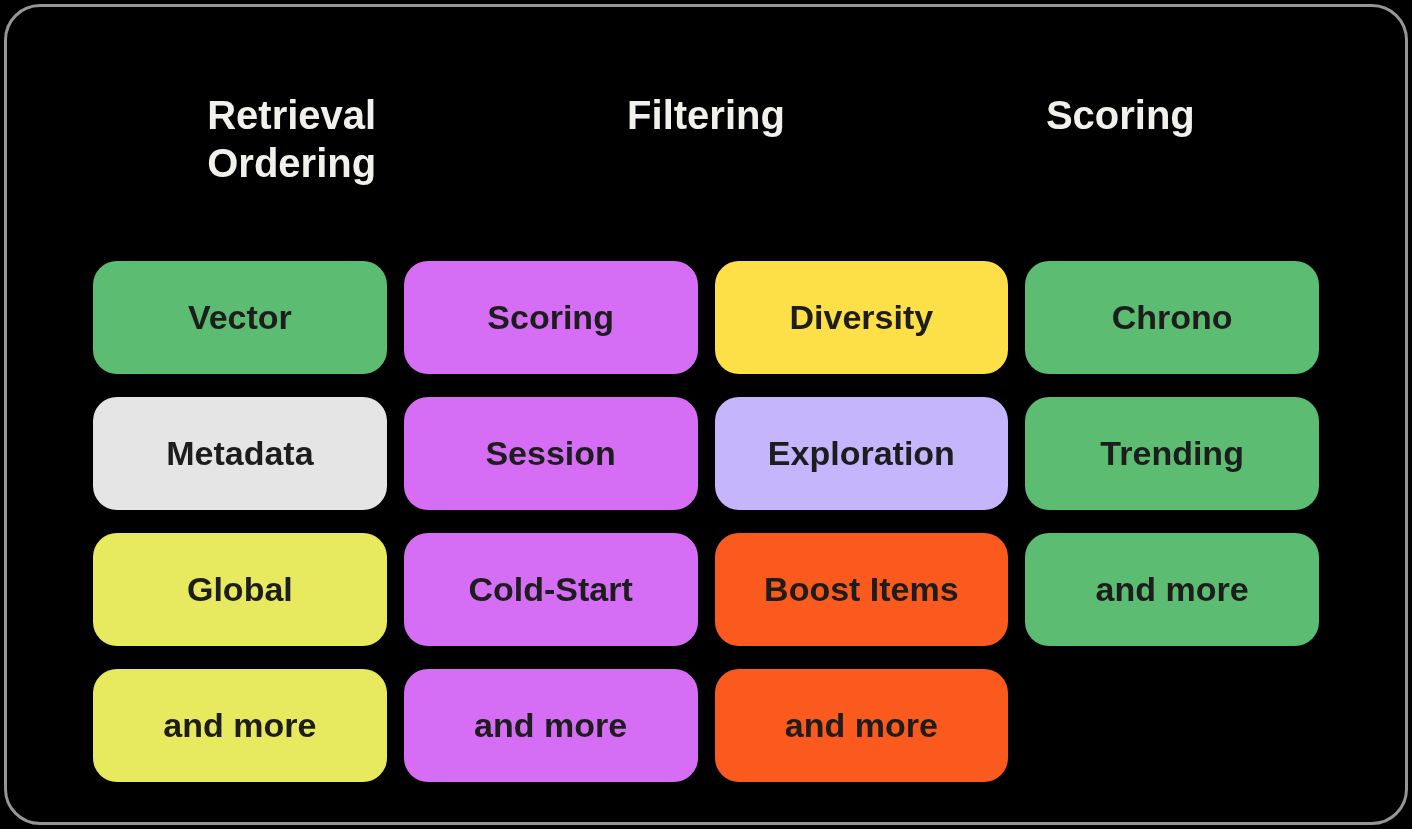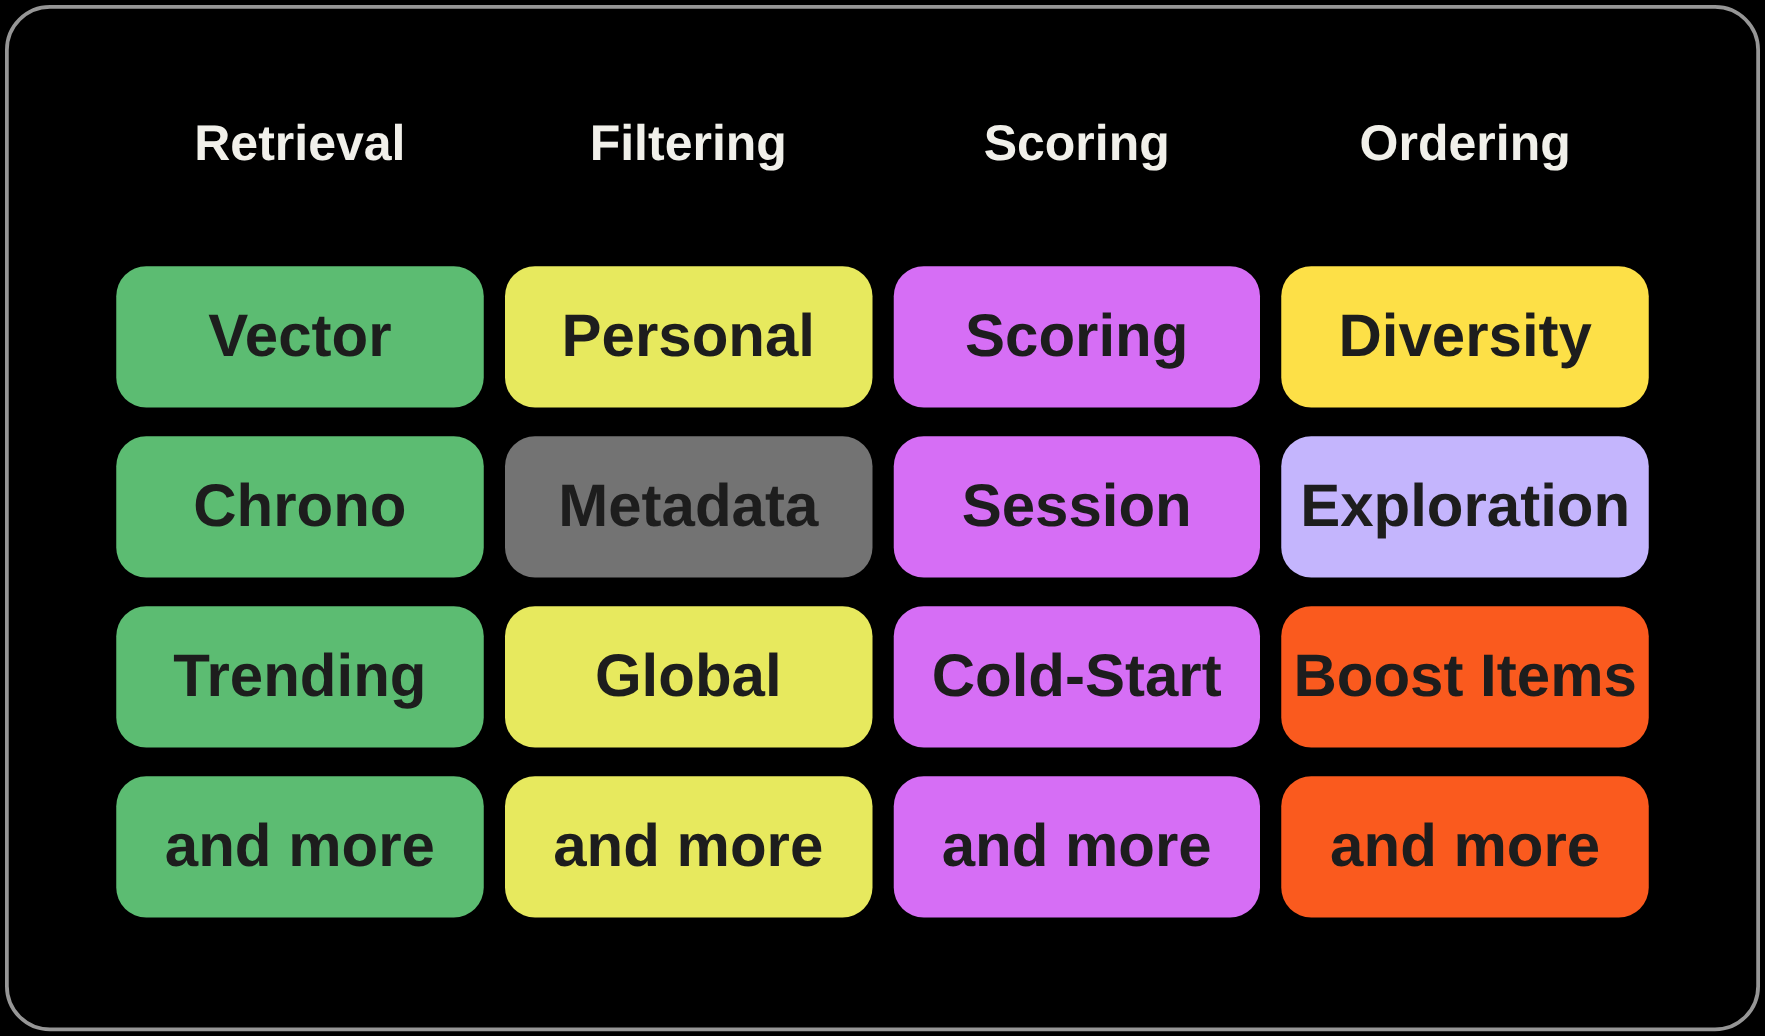--- a/index.html
+++ b/index.html
@@ -24,21 +24,21 @@
     right: 4px;
     bottom: 4px;
     background: #000000;
     border: 3px solid #969696;
     border-radius: 36px;
     box-sizing: border-box;
     padding: 84px 86px 0 86px;
   }
   .headers {
     display: grid;
-    grid-template-columns: repeat(4, 1fr);
+    grid-template-columns: repeat(3, 1fr);
     column-gap: 17px;
   }
   .header {
     text-align: center;
     color: #f1f0ea;
     font-size: 40px;
     font-weight: 600;
     line-height: 48px;
     letter-spacing: 0px;
   }
@@ -48,21 +48,21 @@
     grid-template-columns: repeat(4, 1fr);
     column-gap: 17px;
     row-gap: 23px;
   }
   .box {
     height: 113px;
     border-radius: 24px;
     display: flex;
     align-items: center;
     justify-content: center;
-    font-size: 48px;
+    font-size: 34px;
     font-weight: 600;
     color: #1d1d1d;
     white-space: nowrap;
   }
 </style>
 </head>
 <body>
 
 <div class="canvas">
   <div class="panel">
@@ -70,26 +70,25 @@
     <div class="headers">
       <div class="header">Retrieval</div>
       <div class="header">Filtering</div>
       <div class="header">Scoring</div>
       <div class="header">Ordering</div>
     </div>
 
     <div class="grid">
 
       <div class="box" style="background-color: rgb(92, 188, 114);">Vector</div>
-      <div class="box" style="background-color: rgb(231, 233, 94);">Personal</div>
       <div class="box" style="background-color: rgb(214, 110, 245);">Scoring</div>
       <div class="box" style="background-color: #fde047;">Diversity</div>
 
       <div class="box" style="background-color: rgb(92, 188, 114);">Chrono</div>
-      <div class="box" style="background-color: #737373;">Metadata</div>
+      <div class="box" style="background-color: #e5e5e5;">Metadata</div>
       <div class="box" style="background-color: rgb(214, 110, 245);">Session</div>
       <div class="box" style="background-color: #c4b5fd;">Exploration</div>
 
       <div class="box" style="background-color: rgb(92, 188, 114);">Trending</div>
       <div class="box" style="background-color: rgb(231, 233, 94);">Global</div>
       <div class="box" style="background-color: rgb(214, 110, 245);">Cold-Start</div>
       <div class="box" style="background-color: rgb(250, 90, 30);">Boost Items</div>
 
       <div class="box" style="background-color: rgb(92, 188, 114);">and more</div>
       <div class="box" style="background-color: rgb(231, 233, 94);">and more</div>

